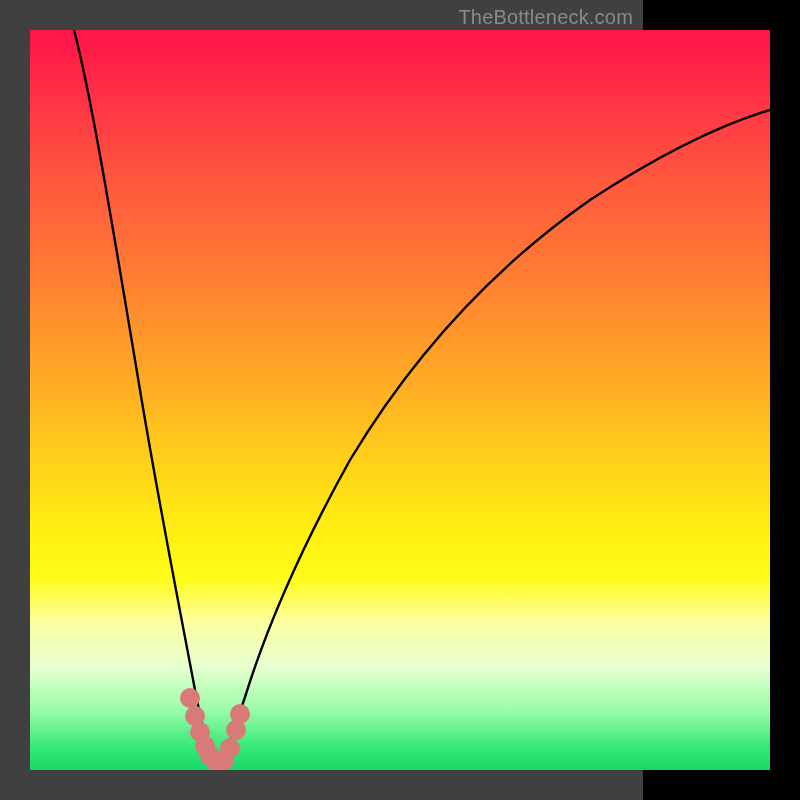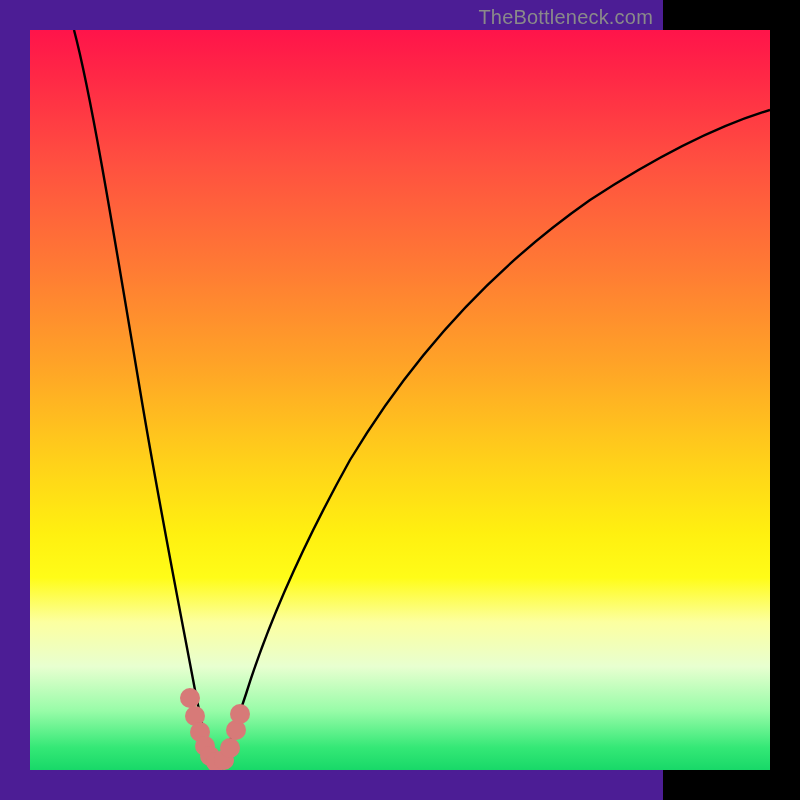--- a/index.html
+++ b/index.html
@@ -7,23 +7,22 @@
     padding: 0;
     width: 800px;
     height: 800px;
     overflow: hidden;
     font-family: Arial, Helvetica, sans-serif;
     background: #000;
   }
   .frame {
     width: 643px;
     height: 800px;
-    background: #4c1d95;
+    background: #404040;
     position: relative;
-    padding-left: 20px;
   }
   .plot {
     position: absolute;
     left: 30px;
     top: 30px;
     width: 740px;
     height: 740px;
     background: linear-gradient(to bottom,
       #ff144a 0%,
       #ff2746 6%,

